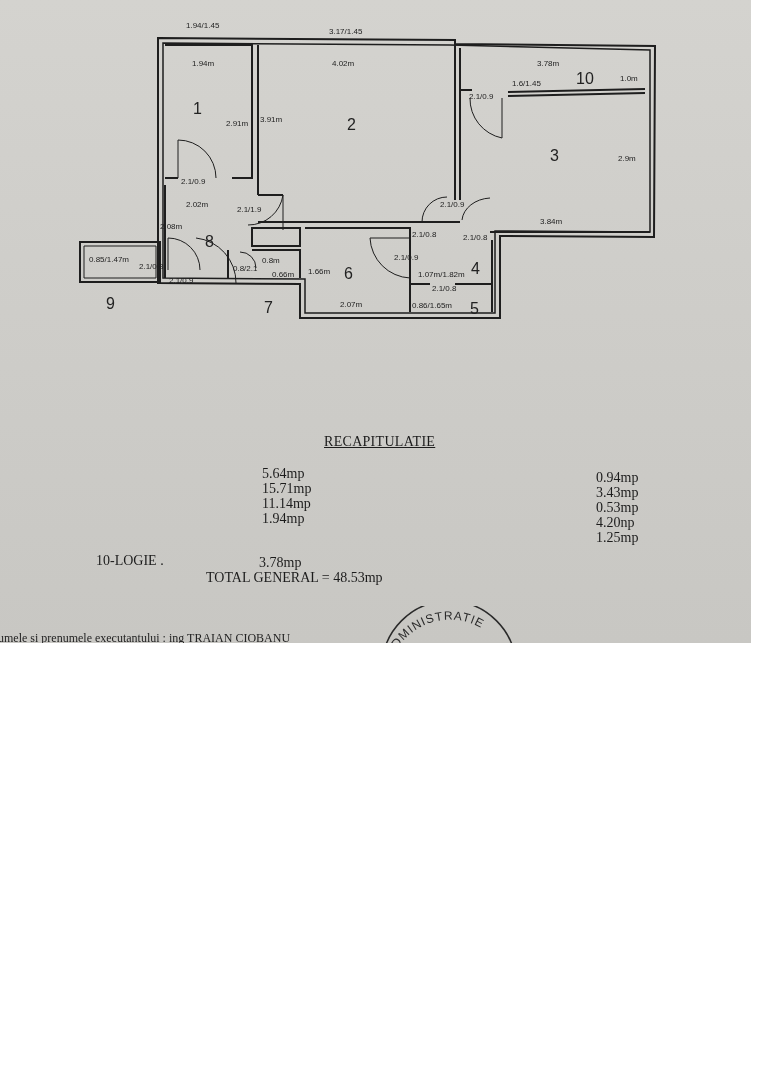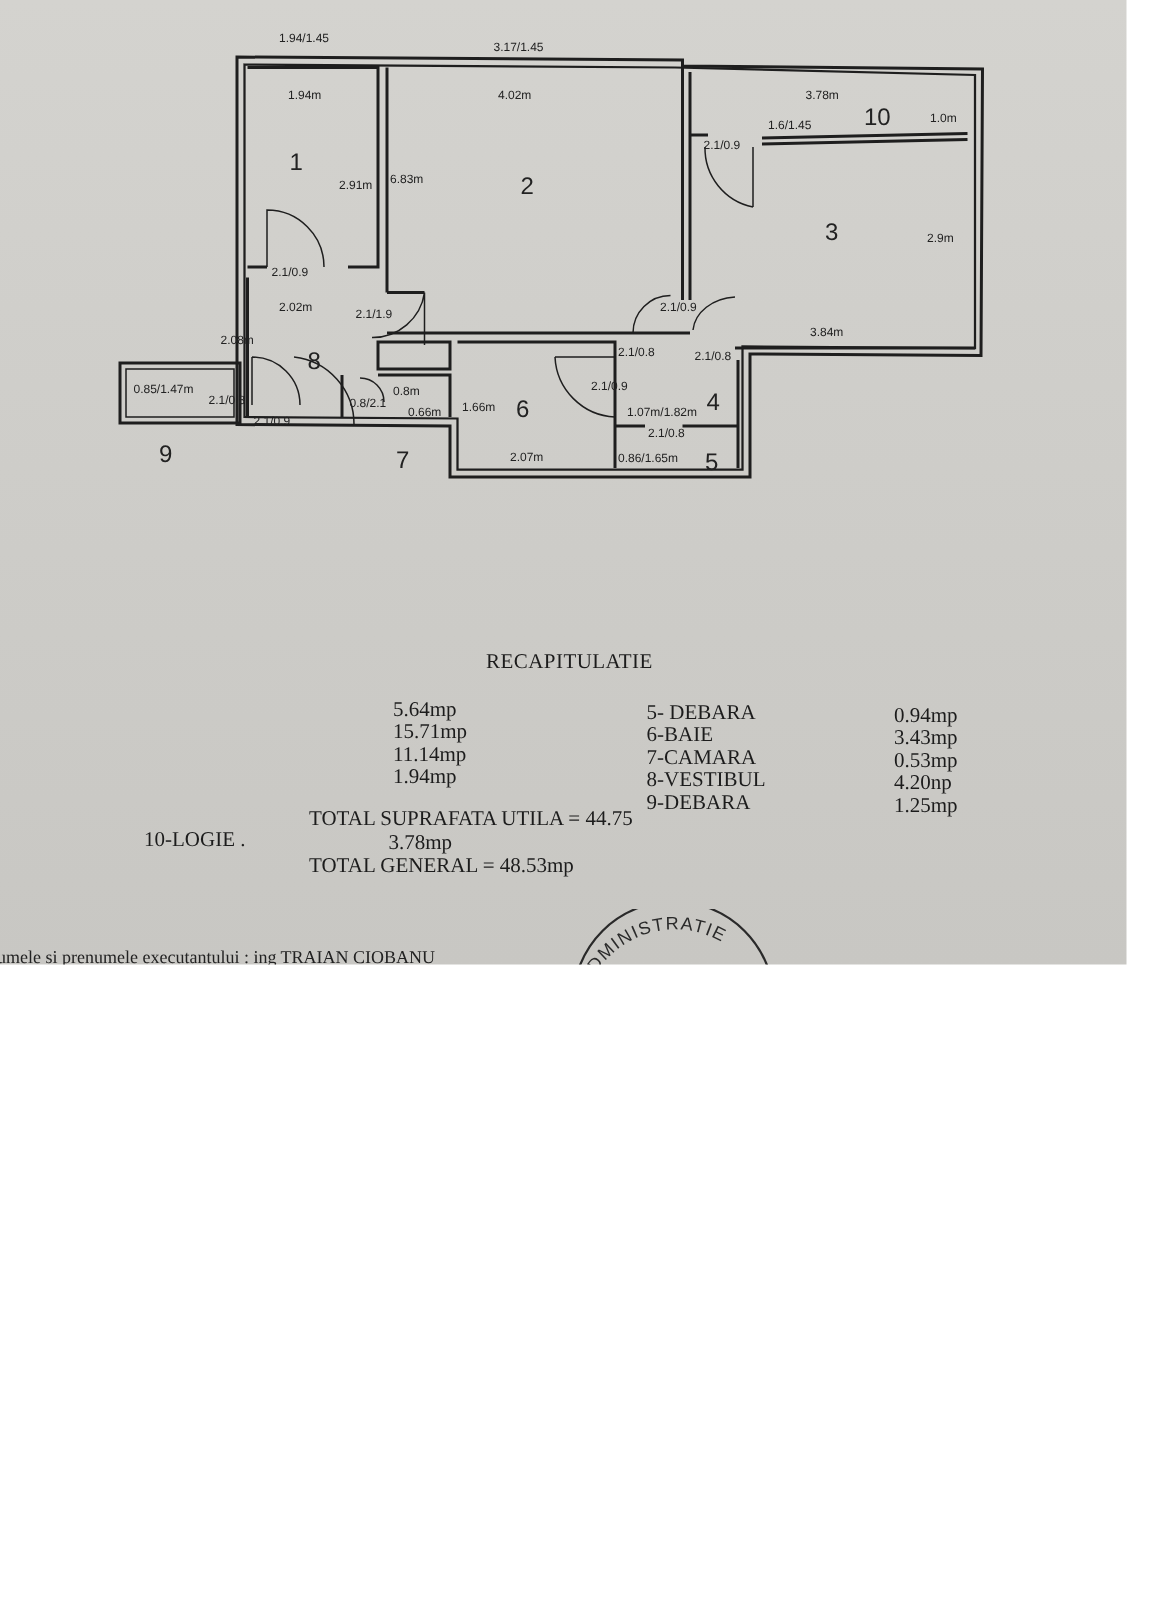--- a/index.html
+++ b/index.html
@@ -2,21 +2,21 @@
 <html><head>
 <meta charset="utf-8">
 <style>
   html, body { margin: 0; padding: 0; }
   body { width: 775px; height: 1080px; background: #ffffff; position: relative; overflow: hidden; font-family: "Liberation Sans", sans-serif; }
   .photo { position: absolute; left: 0; top: 0; width: 751px; height: 643px; background: linear-gradient(180deg, #d4d3cf 0%, #cfceca 40%, #c8c7c3 100%); overflow: hidden; }
   .plan { position: absolute; left: 0; top: 0; width: 775px; height: 340px; }
   .plan svg { position: absolute; left: 0; top: 0; }
   .lbl { position: absolute; font-family: "Liberation Sans", sans-serif; font-size: 8px; color: #222; white-space: nowrap; line-height: 1; }
   .num { position: absolute; font-family: "Liberation Sans", sans-serif; font-size: 16px; color: #222; line-height: 1; }
-  .recap-title { position: absolute; left: 324px; top: 434px; font-size: 14px; font-family: "Liberation Serif", serif; letter-spacing: 0.3px; color:#1c1c1c; }
+  .recap-title { position: absolute; left: 324px; top: 434px; font-size: 14px; font-family: "Liberation Serif", serif; letter-spacing: 0.3px; color:#1c1c1c;text-decoration:underline; }
   .col { position: absolute; font-family: "Liberation Serif", serif; font-size: 14px; line-height: 15px; color: #1c1c1c; }
   .col div { height: 15px; }
   .totals { position: absolute; font-family: "Liberation Serif", serif; font-size: 14px; color: #1c1c1c; white-space: nowrap; }
   .footer-line { position: absolute; left: -2px; top: 631px; font-family: "Liberation Serif", serif; font-size: 12px; color: #222; white-space: nowrap; }
   .stamp { position: absolute; left: 378px; top: 606px; width: 140px; height: 80px; }
 </style>
 </head>
 <body>
 
 <div class="photo">
@@ -69,29 +69,29 @@
     </svg>
 
     <span class="lbl" style="left:186px;top:22px">1.94/1.45</span>
     <span class="lbl" style="left:329px;top:28px">3.17/1.45</span>
     <span class="lbl" style="left:192px;top:60px">1.94m</span>
     <span class="lbl" style="left:332px;top:60px">4.02m</span>
     <span class="lbl" style="left:537px;top:60px">3.78m</span>
     <span class="lbl" style="left:512px;top:80px">1.6/1.45</span>
     <span class="lbl" style="left:620px;top:75px">1.0m</span>
     <span class="lbl" style="left:226px;top:120px">2.91m</span>
-    <span class="lbl" style="left:260px;top:116px">6.83m</span>
+    <span class="lbl" style="left:260px;top:116px">3.91m</span>
     <span class="lbl" style="left:469px;top:93px">2.1/0.9</span>
     <span class="lbl" style="left:618px;top:155px">2.9m</span>
     <span class="lbl" style="left:181px;top:178px">2.1/0.9</span>
     <span class="lbl" style="left:186px;top:201px">2.02m</span>
     <span class="lbl" style="left:237px;top:206px">2.1/1.9</span>
     <span class="lbl" style="left:440px;top:201px">2.1/0.9</span>
     <span class="lbl" style="left:540px;top:218px">3.84m</span>
-    <span class="lbl" style="left:147px;top:223px">2.08m</span>
+    <span class="lbl" style="left:160px;top:223px">2.08m</span>
     <span class="lbl" style="left:412px;top:231px">2.1/0.8</span>
     <span class="lbl" style="left:463px;top:234px">2.1/0.8</span>
     <span class="lbl" style="left:89px;top:256px">0.85/1.47m</span>
     <span class="lbl" style="left:139px;top:263px">2.1/0.8</span>
     <span class="lbl" style="left:262px;top:257px">0.8m</span>
     <span class="lbl" style="left:308px;top:268px">1.66m</span>
     <span class="lbl" style="left:394px;top:254px">2.1/0.9</span>
     <span class="lbl" style="left:233px;top:265px">0.8/2.1</span>
     <span class="lbl" style="left:272px;top:271px">0.66m</span>
     <span class="lbl" style="left:418px;top:271px">1.07m/1.82m</span>
@@ -114,36 +114,28 @@
 
   <div class="recap-title">RECAPITULATIE</div>
 
   <div class="col" style="left:262px;top:466px">
     <div>5.64mp</div>
     <div>15.71mp</div>
     <div>11.14mp</div>
     <div>1.94mp</div>
   </div>
 
-  <div class="col" style="left:431px;top:468px">
-    <div>5- DEBARA</div>
-    <div>6-BAIE</div>
-    <div>7-CAMARA</div>
-    <div>8-VESTIBUL</div>
-    <div>9-DEBARA</div>
-  </div>
   <div class="col" style="left:596px;top:470px">
     <div>0.94mp</div>
     <div>3.43mp</div>
     <div>0.53mp</div>
     <div>4.20np</div>
     <div>1.25mp</div>
   </div>
 
-  <div class="totals" style="left:206px;top:539px">TOTAL SUPRAFATA UTILA = 44.75</div>
   <div class="totals" style="left:96px;top:553px">10-LOGIE  .</div>
   <div class="totals" style="left:259px;top:555px">3.78mp</div>
   <div class="totals" style="left:206px;top:570px">TOTAL GENERAL = 48.53mp</div>
 
   <div class="footer-line">umele si prenumele executantului  : ing  TRAIAN CIOBANU</div>
 
   <svg class="stamp" viewBox="0 0 140 80">
     <defs>
       <path id="stampArc" d="M12,60 A62,62 0 0 1 132,60"></path>
     </defs>

